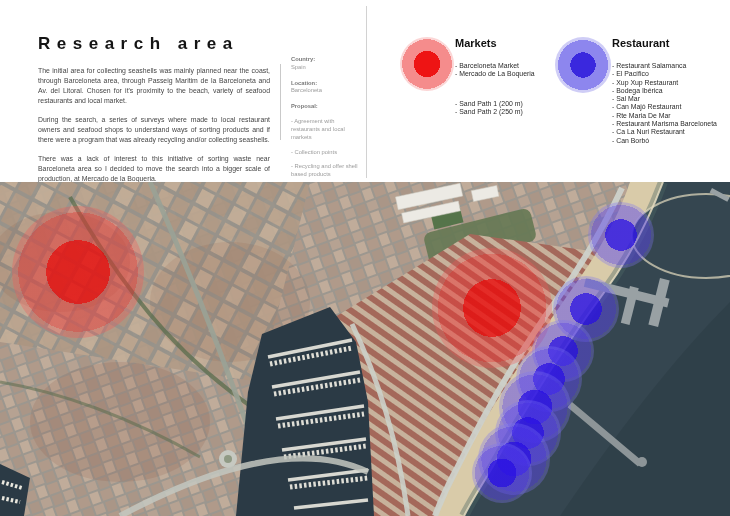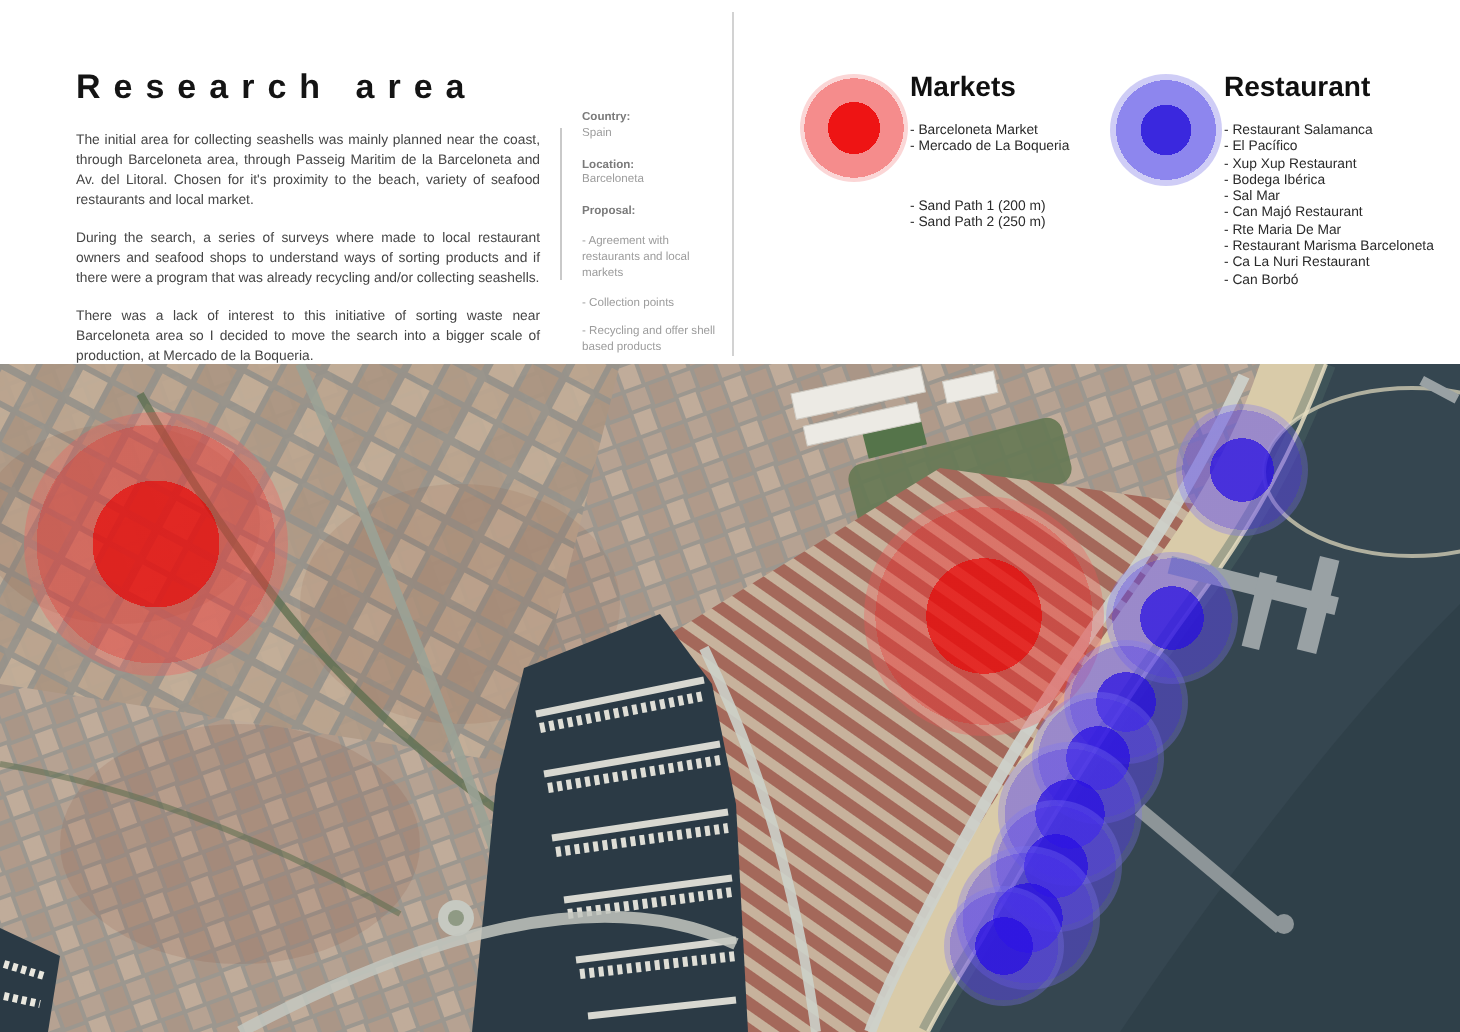--- a/index.html
+++ b/index.html
@@ -20,21 +20,21 @@
   .details .item{color:#9c9c9c;margin-top:7px;}
   
   .legend-icon{position:absolute;border-radius:50%;}
   .icon-red{left:400px;top:37px;width:54px;height:54px;
     background:radial-gradient(circle, var(--legend-red-core) 0 34%, var(--legend-red-mid) 34% 65%, var(--legend-red-outer) 65% 99%, transparent 100%);}
   .icon-blue{left:555px;top:37px;width:56px;height:56px;
     background:radial-gradient(circle, var(--legend-blue-core) 0 32%, var(--legend-blue-mid) 32% 63%, var(--legend-blue-outer) 63% 99%, transparent 100%);}
   .legend-text{position:absolute;font-size:6.9px;line-height:8.3px;color:#2a2a2a;}
   .lg-markets{left:455px;top:38px;width:110px;}
   .lg-rest{left:612px;top:38px;width:115px;}
-  .legend-text h3{margin:0 0 14px 0;font-size:14px;line-height:10px;color:#101010;}
+  .legend-text h3{margin:0 0 14px 0;font-size:11px;line-height:10px;color:#101010;}
   .legend-text .li{white-space:nowrap;}
   .paths{margin-top:21px;}
   
   .map{position:absolute;top:182px;left:0;width:730px;height:334px;overflow:hidden;background:#a8a298;}
   .map svg{position:absolute;top:0;left:0;width:100%;height:100%;}
   .heat{position:absolute;top:0;left:0;width:730px;height:334px;pointer-events:none;}
   .spot{position:absolute;border-radius:50%;}
   .spot.red{background:radial-gradient(circle, var(--heat-red-core) 0 34%, var(--heat-red-mid) 34% 64%, var(--heat-red-outer) 64% 99%, transparent 100%);}
   .spot.blue{background:radial-gradient(circle, var(--heat-blue-core) 0 34%, var(--heat-blue-mid) 34% 64%, var(--heat-blue-outer) 64% 99%, transparent 100%);}
 </style>

